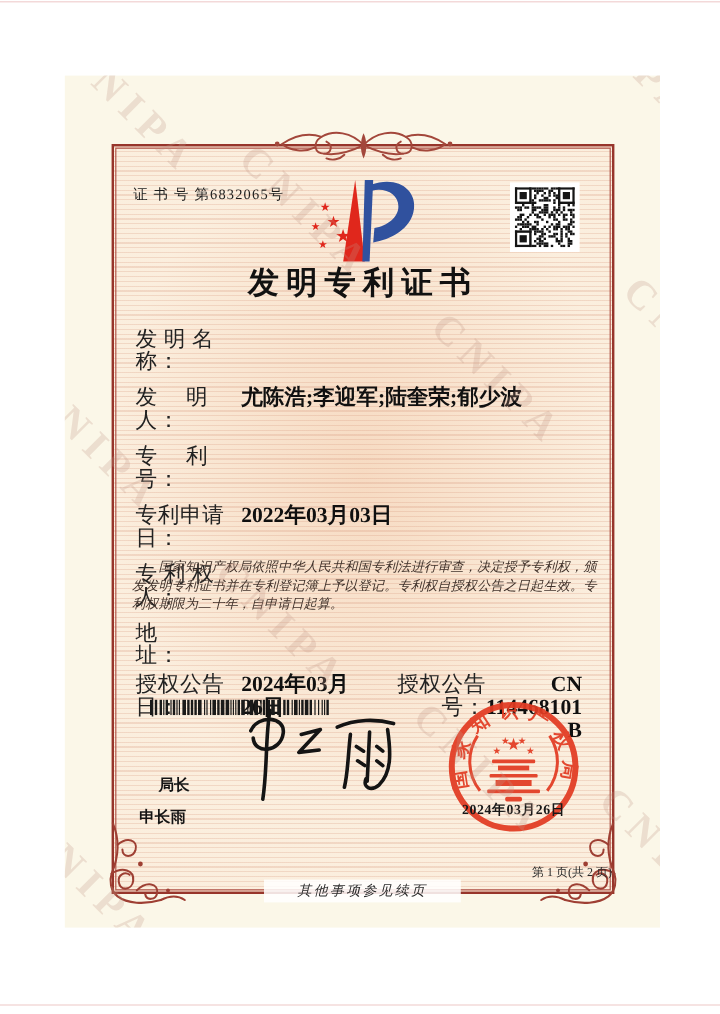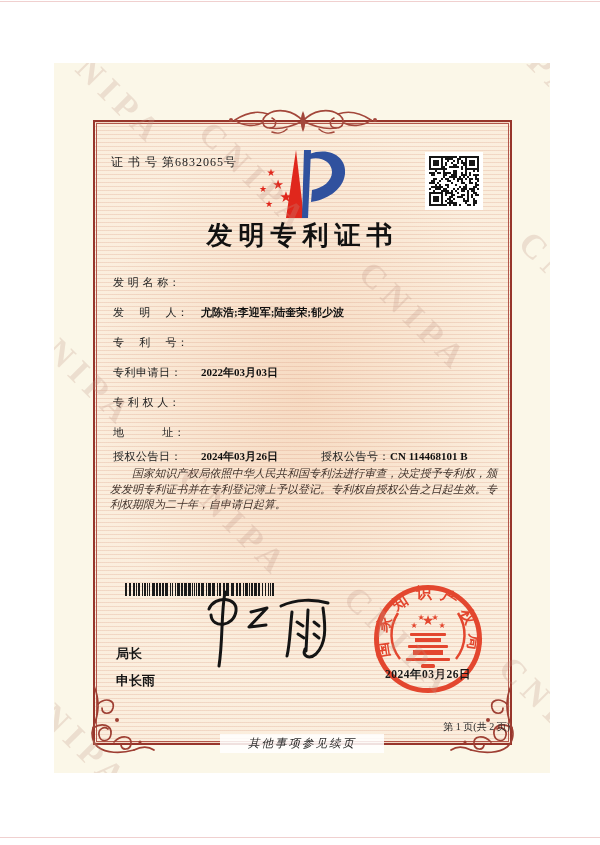--- a/index.html
+++ b/index.html
@@ -24,34 +24,34 @@
   .orn-bl{position:absolute;left:-11px;bottom:-13px;}
   .orn-br{position:absolute;right:-11px;bottom:-13px;transform:scaleX(-1);}
   
   .cert-no{position:absolute;left:16px;top:32px;font-size:12px;letter-spacing:1px;color:#1d1d1d;}
   .logo{position:absolute;left:163px;top:22px;}
   .qr-box{position:absolute;left:330px;top:30px;width:58px;height:58px;background:#fff;}
   .qr-box svg{position:absolute;left:4px;top:4px;}
   .title{position:absolute;left:0;right:0;top:96px;text-align:center;font-size:26px;font-weight:700;
          letter-spacing:6px;color:#111;}
   
-  .fields{position:absolute;left:18px;right:25px;top:151px;font-size:11px;color:#222;}
+  .fields{position:absolute;left:18px;right:25px;top:151px;font-size:18px;color:#222;}
   .row{display:flex;line-height:19px;margin-bottom:11px;align-items:flex-start;}
   .row .lbl{flex:0 0 88px;letter-spacing:.5px;}
   .row .val{font-weight:700;color:#101010;max-width:302px;}
   .row.addr .val{line-height:14.5px;}
   .row.addr{margin-bottom:5px;}
   .grant-pair2{margin-left:24px;display:flex;text-align:right;}
   
   .legal{position:absolute;left:15px;right:13px;top:344px;font-size:11px;line-height:15.5px;
          color:#40322b;font-style:italic;}
   .legal p{margin:0 0 4px 0;text-indent:2em;text-align:justify;}
   
   .barcode{position:absolute;left:30px;top:461px;}
-  .signer-title{position:absolute;left:21px;top:523px;font-family:"Liberation Sans","DejaVu Sans",sans-serif;
+  .signer-title{position:absolute;left:37px;top:523px;font-family:"Liberation Sans","DejaVu Sans",sans-serif;
                 font-weight:700;font-size:13px;color:#141414;}
   .signer-name{position:absolute;left:21px;top:550px;font-family:"Liberation Sans","DejaVu Sans",sans-serif;
                font-weight:700;font-size:13px;color:#141414;}
   .signature{position:absolute;left:100px;top:460px;}
   .seal{position:absolute;left:275px;top:459px;width:116px;height:116px;}
   .seal-date{position:absolute;left:275px;top:545px;width:116px;text-align:center;
              font-size:11.5px;font-weight:700;color:#181818;letter-spacing:0.5px;}
   .page-no{position:absolute;left:0;right:0;bottom:9px;text-align:right;font-size:10px;color:#2a2a2a;}
   .note{position:absolute;left:0;right:0;top:670px;text-align:center;}
   .note span{display:inline-block;background:rgba(255,255,255,.85);padding:2px 28px;

